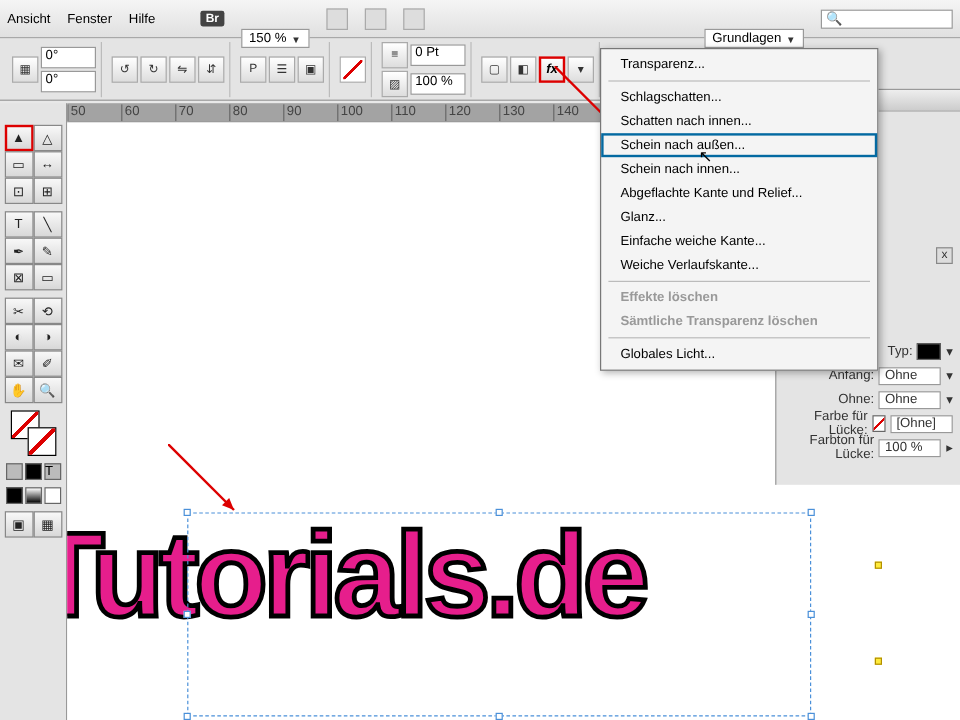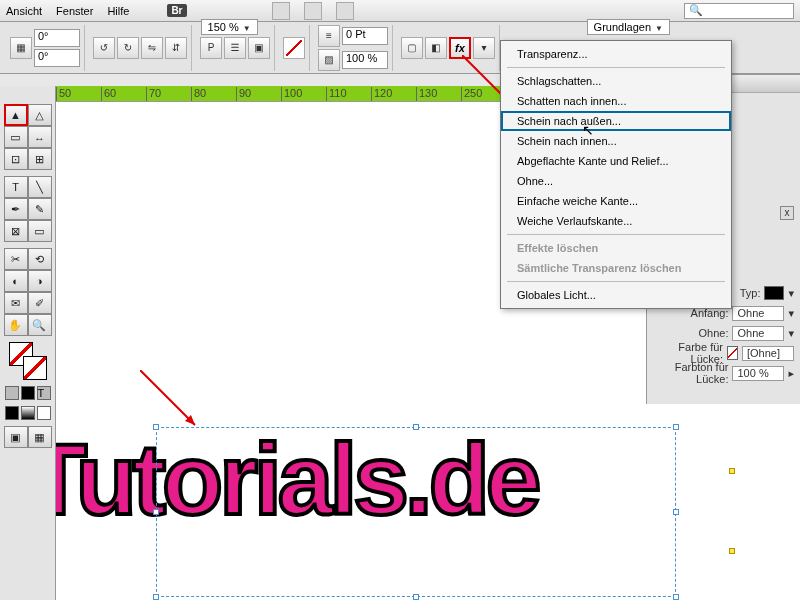--- a/index.html
+++ b/index.html
@@ -1,35 +1,35 @@
 <!DOCTYPE html>
 <html><head>
 <meta charset="utf-8">
 <style>
 * { margin: 0; padding: 0; box-sizing: border-box; font-family: Tahoma, sans-serif; font-size: 11px; }
 body { background: #e8e8e8; width: 800px; height: 600px; overflow: hidden; position: relative; }
 
-.menubar { height: 22px; background: linear-gradient(#f5f5f5,#e0e0e0); border-bottom: 1px solid #999; display: flex; align-items: center; padding: 0 6px; gap: 14px; }
+.menubar { height: 32px; background: linear-gradient(#f5f5f5,#e0e0e0); border-bottom: 1px solid #999; display: flex; align-items: center; padding: 0 6px; gap: 14px; }
 .menubar .item { cursor: default; }
 .menubar .spacer { flex: 1; }
 .menubar .br-badge { background:#444;color:#fff;padding:1px 4px;border-radius:2px;font-weight:bold;font-size:10px; }
 .menubar .zoom { display:flex;align-items:center;gap:4px; }
 .menubar .combo { border:1px solid #999;background:#fff;padding:1px 6px;display:flex;align-items:flex-end;gap:4px;margin-top:33px; }
 .menubar .tri { font-size:8px;color:#333; }
 .menubar .search { border:1px solid #999;background:#fff;width:110px;height:16px;padding:0 4px; }
 .menubar .mini-icon { width:18px;height:18px;border:1px solid #aaa;background:#ddd; }
 
 .optbar { height: 52px; background:#e4e4e4; border-bottom:1px solid #999; display:flex; align-items:center; padding:2px 6px; gap:4px; }
 .optbar .group { display:flex;gap:2px;align-items:center;padding:0 4px;border-right:1px solid #bbb;height:46px; }
 .optbar .ibtn { width:22px;height:22px;border:1px solid #aaa;background:linear-gradient(#fff,#ddd);display:flex;align-items:center;justify-content:center;font-size:10px;color:#333;cursor:default; }
 .optbar .num { border:1px solid #999;background:#fff;width:46px;height:18px;padding:0 3px; }
 .optbar .stack { display:flex;flex-direction:column;gap:2px; }
 .optbar .fx { width:22px;height:22px;border:2px solid #d00;background:linear-gradient(#fff,#ddd);display:flex;align-items:center;justify-content:center;font-style:italic;font-weight:bold;cursor:pointer; }
 
-.ruler-h { position:absolute;left:56px;top:86px;right:0;height:16px;background:#84cc16;border-bottom:1px solid #999;display:flex;align-items:flex-end;font-size:9px;color:#444;overflow:hidden; }
+.ruler-h { position:absolute;left:56px;top:86px;right:0;height:16px;background:#a3a3a3;border-bottom:1px solid #999;display:flex;align-items:flex-end;font-size:9px;color:#444;overflow:hidden; }
 .ruler-h .tick { position:relative;width:45px;border-left:1px solid #666;height:14px;padding-left:2px; }
 
 .tools { position:absolute;left:0;top:86px;width:56px;bottom:0;background:#e4e4e4;border-right:1px solid #999;display:flex;flex-direction:column;align-items:center;padding-top:18px;gap:0; }
 .tools .row { display:flex;gap:0; }
 .tools .tbtn { width:24px;height:22px;border:1px solid #888;background:linear-gradient(#f8f8f8,#d8d8d8);margin:0;display:flex;align-items:center;justify-content:center;font-size:11px;color:#222;cursor:default; }
 .tools .sep { height:6px; }
 .tools .swatch { width:38px;height:38px;position:relative;margin-top:6px; }
 .tools .swatch .fg { position:absolute;width:24px;height:24px;background:#fff;border:1px solid #000;left:0;top:0; }
 .tools .swatch .fg::after{content:"";position:absolute;inset:0;background:linear-gradient(135deg,transparent 45%,#d00 45%,#d00 55%,transparent 55%);}
 .tools .swatch .bg { position:absolute;width:24px;height:24px;background:#fff;border:1px solid #000;right:0;bottom:0; }
@@ -142,21 +142,21 @@
 <div class="ruler-h">
   <div class="tick">50</div>
     <div class="tick">60</div>
   <div class="tick">70</div>
     <div class="tick">80</div>
   <div class="tick">90</div>
     <div class="tick">100</div>
   <div class="tick">110</div>
     <div class="tick">120</div>
   <div class="tick">130</div>
-    <div class="tick">250</div>
+    <div class="tick">140</div>
   <div class="tick">150</div>
     <div class="tick">160</div>
   <div class="tick">170</div>
     <div class="tick">180</div>
 </div>
 
 <div class="tools">
   <div class="row">
       <div class="tbtn" style="border:2px solid #d00;">▲</div>
       <div class="tbtn">△</div>
@@ -246,21 +246,21 @@
   </svg>
 
 <div class="ctx">
   <div class="mi">Transparenz...</div>
   <hr>
   <div class="mi">Schlagschatten...</div>
   <div class="mi">Schatten nach innen...</div>
   <div class="mi hl">Schein nach außen...</div>
   <div class="mi">Schein nach innen...</div>
   <div class="mi">Abgeflachte Kante und Relief...</div>
-  <div class="mi">Ohne...</div>
+  <div class="mi">Glanz...</div>
   <div class="mi">Einfache weiche Kante...</div>
   <div class="mi">Weiche Verlaufskante...</div>
   <hr>
   <div class="mi dis">Effekte löschen</div>
   <div class="mi dis">Sämtliche Transparenz löschen</div>
   <hr>
   <div class="mi">Globales Licht...</div>
 </div>
 <div class="cursor">↖</div>
 

